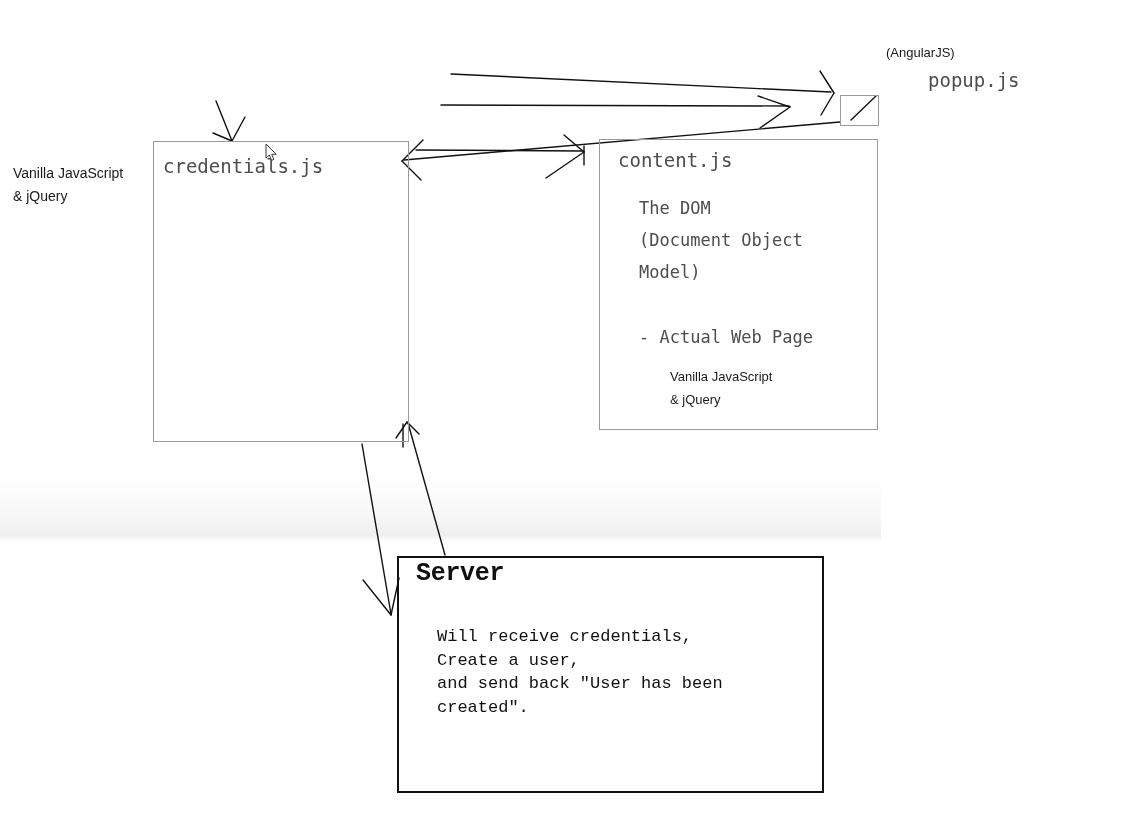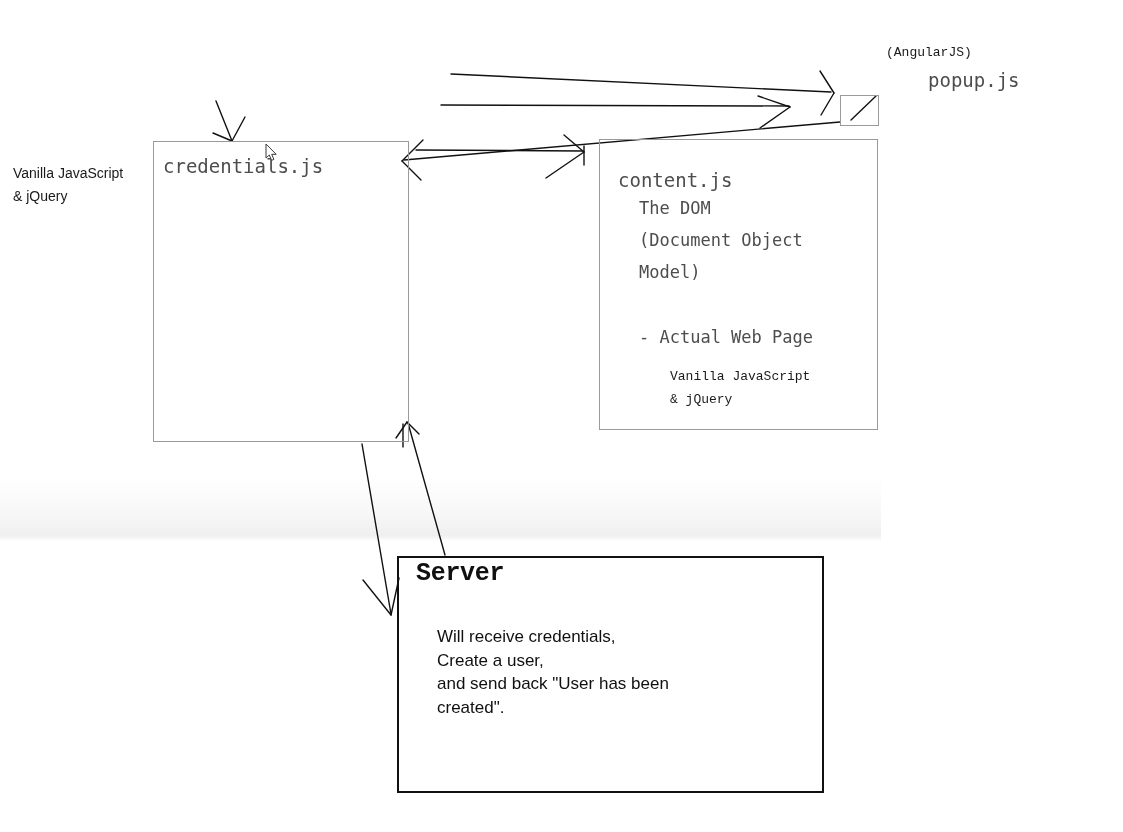--- a/index.html
+++ b/index.html
@@ -73,41 +73,41 @@
 
   
   .sans-note {
     font-family: "Liberation Sans", sans-serif;
     font-size: 14px;
     color: #1a1a1a;
     line-height: 23px;
     white-space: pre-line;
   }
   .sans-tiny {
-    font-family: Liberation Mono, monospace;
+    font-family: Liberation Sans, sans-serif;
     font-size: 13px;
     color: #1a1a1a;
     line-height: 23px;
     white-space: pre-line;
   }
 
   
   .server-title {
     position: absolute;
     font-family: Liberation Mono, monospace;
     font-size: 25px;
     font-weight: bold;
     color: #101010;
     left: 416px;
     top: 559px;
     letter-spacing: -0.3px;
   }
   .server-body {
     position: absolute;
-    font-family: Liberation Sans, sans-serif;
+    font-family: Liberation Mono, monospace;
     font-size: 17px;
     color: #101010;
     left: 437px;
     top: 625px;
     line-height: 23.5px;
     white-space: pre-line;
   }
 
   
   .abs { position: absolute; }
@@ -179,21 +179,21 @@
 
   <div class="abs mono mono-title" style="left:163px; top:155px;">credentials.js</div>
 
 
   <svg class="cursor-arrow" viewBox="0 0 14 18" xmlns="http://www.w3.org/2000/svg">
     <path d="M1,0 L1,14 L4.3,11 L6.6,16.4 L8.9,15.4 L6.7,10.3 L11.2,10.3 Z" fill="#ffffff" stroke="#3a3a3a" stroke-width="1"></path>
   </svg>
 
   <div class="box box-grey" style="left:599px; top:139px; width:279px; height:291px;"></div>
 
-  <div class="abs mono mono-title" style="left:618px; top:149px;margin-top:20px;">content.js</div>
+  <div class="abs mono mono-title" style="left:618px; top:149px;">content.js</div>
 
   <div class="abs mono mono-body" style="left:639px; top:321px;">- Actual Web Page</div>
 
   <div class="abs mono mono-body" style="left:639px; top:192px;">The DOM
 (Document Object
 Model)</div>
 
   <div class="abs sans-tiny" style="left:670px; top:365px;">Vanilla JavaScript
 &amp; jQuery</div>
 

